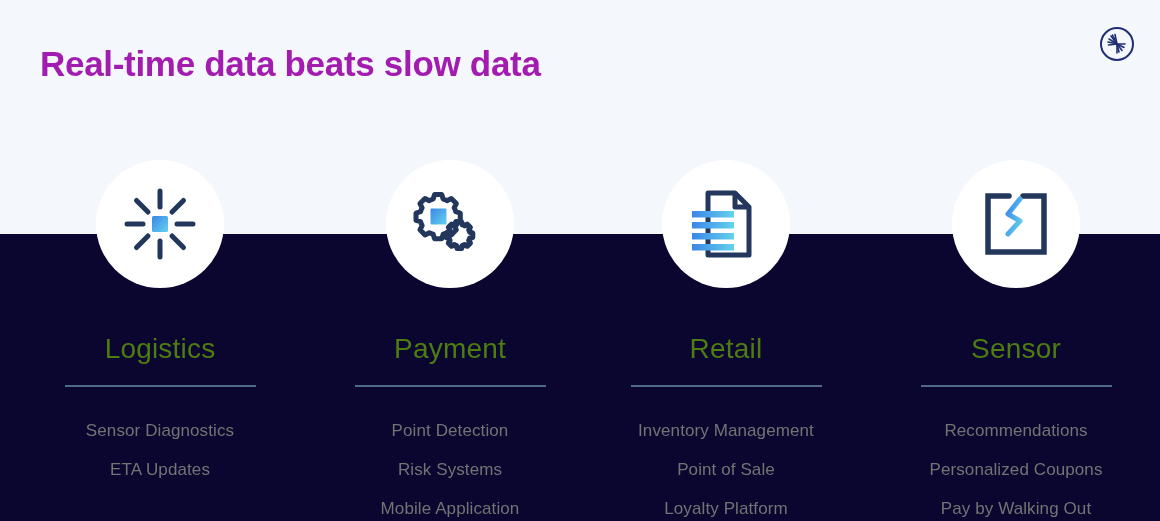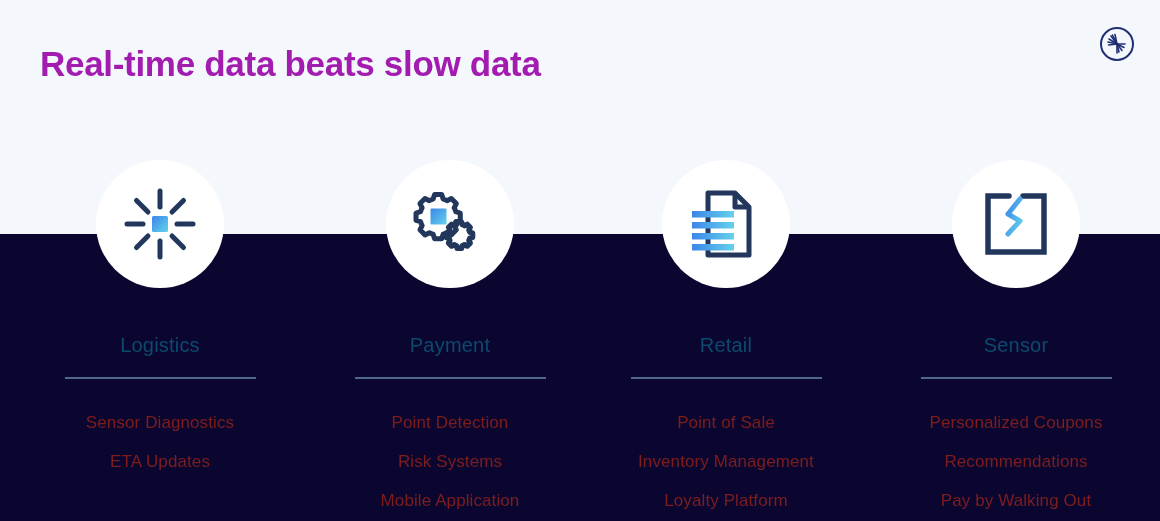--- a/index.html
+++ b/index.html
@@ -73,23 +73,23 @@
     align-items: center;
     justify-content: center;
     position: relative;
     z-index: 3;
   }
 
   .icon-circle svg { display: block; }
 
   .col-title {
     margin-top: 47px;
-    font-size: 20px;
+    font-size: 28px;
     font-weight: 400;
-    color: #0c4a6e;
+    color: #4d7c0f;
     line-height: 1;
     letter-spacing: 0.2px;
   }
 
   .col-divider {
     margin-top: 22px;
     width: 191px;
     height: 2px;
     background: #5c7b9b;
     opacity: 0.85;
@@ -99,21 +99,21 @@
     margin-top: 24px;
     display: flex;
     flex-direction: column;
     align-items: center;
     gap: 0px;
   }
 
   .col-item {
     font-size: 17px;
     font-weight: 300;
-    color: #7f1d1d;
+    color: #737373;
     line-height: 39px;
     white-space: nowrap;
     letter-spacing: 0.1px;
   }
 </style>
 </head>
 <body>
 
 <div id="slide">
 
@@ -207,41 +207,41 @@
         <path d="M46 6 v14 h14" fill="none" stroke="#23375c" stroke-width="5" stroke-linejoin="round"></path>
         <rect x="3" y="24" width="42" height="6.5" fill="url(#g-ret)"></rect>
         <rect x="3" y="35" width="42" height="6.5" fill="url(#g-ret)"></rect>
         <rect x="3" y="46" width="42" height="6.5" fill="url(#g-ret)"></rect>
         <rect x="3" y="57" width="42" height="6.5" fill="url(#g-ret)"></rect>
       </svg>
     </div>
     <div class="col-title">Retail</div>
     <div class="col-divider"></div>
     <div class="col-items">
+      <div class="col-item">Inventory Management</div>
       <div class="col-item">Point of Sale</div>
-      <div class="col-item">Inventory Management</div>
       <div class="col-item">Loyalty Platform</div>
     </div>
   </div>
 
   <div class="column" id="col-3">
     <div class="icon-circle">
       <svg width="74" height="74" viewBox="0 0 74 74">
         <defs>
           <linearGradient id="g-sal" x1="0" y1="0" x2="1" y2="1">
             <stop offset="0%" stop-color="#3b86e8"></stop>
             <stop offset="100%" stop-color="#64d2ec"></stop>
           </linearGradient>
         </defs>
         <path d="M30 9 H9 V65 H65 V9 H44" fill="none" stroke="#23375c" stroke-width="5.5" stroke-linejoin="miter" stroke-linecap="round"></path>
         <path d="M41 12 L29 27 L41 34 L29 47" fill="none" stroke="url(#g-sal)" stroke-width="5" stroke-linejoin="round" stroke-linecap="round"></path>
       </svg>
     </div>
     <div class="col-title">Sensor</div>
     <div class="col-divider"></div>
     <div class="col-items">
+      <div class="col-item">Recommendations</div>
       <div class="col-item">Personalized Coupons</div>
-      <div class="col-item">Recommendations</div>
       <div class="col-item">Pay by Walking Out</div>
     </div>
   </div>
 
 </div>
 
 </body></html>

